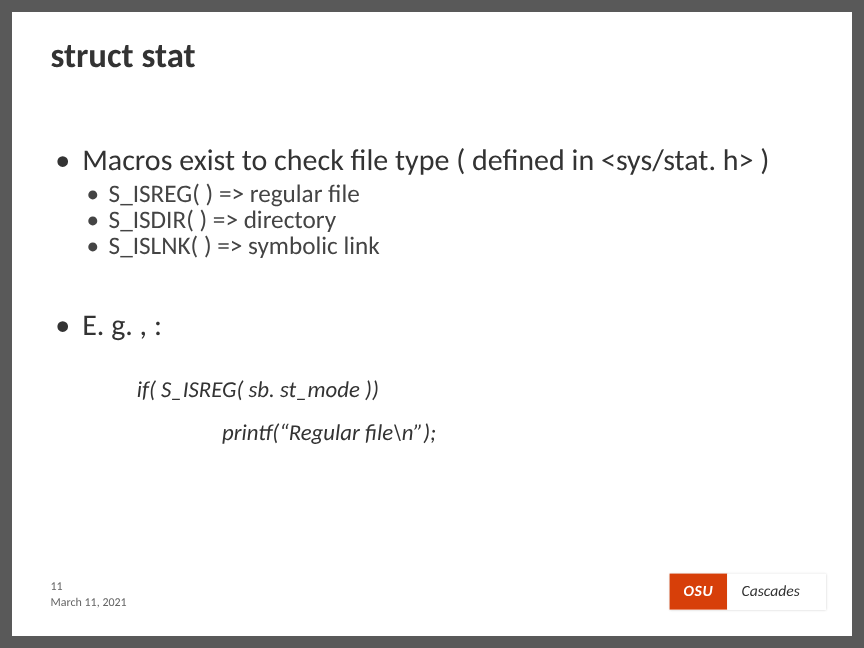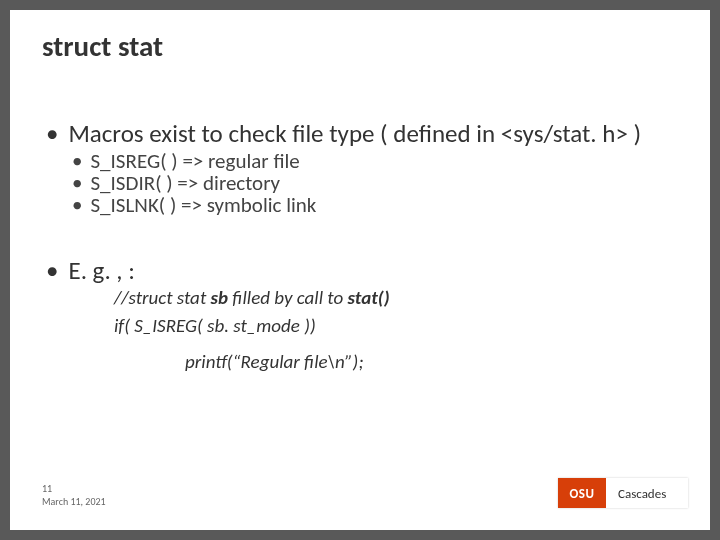--- a/index.html
+++ b/index.html
@@ -70,20 +70,21 @@
   }
   .logo {
     position: absolute;
     right: 22px;
     bottom: 22px;
     width: 130px;
     height: 30px;
     display: flex;
     align-items: stretch;
     box-shadow: 0 0 2px rgba(0,0,0,0.2);
+    font-style: italic;
   }
   .logo-left {
     background: #d73f09;
     color: #fff;
     font-weight: 700;
     font-size: 13px;
     display: flex;
     align-items: center;
     justify-content: center;
     width: 48px;
@@ -119,23 +120,20 @@
       <span class="dot">•</span><span>S_ISLNK( ) =&gt; symbolic link</span>
     </div>
     <div class="bullet-2" style="top:160px;">
       <span class="dot">•</span><span>S_ISDIR( ) =&gt; directory</span>
     </div>
 
     <div class="bullet-1" style="top:245px;">
       <span class="dot">•</span><span>E. g. , :</span>
     </div>
 
-    <div class="code" style="left:104px; top:276px;">
-      <span>//struct stat </span><span class="b">sb</span><span> filled by call to </span><span class="b">stat()</span>
-    </div>
     <div class="code" style="left:104px; top:304px;">if( S_ISREG( sb. st_mode ))</div>
     <div class="code" style="left:175px; top:340px;">printf(“Regular file\n”);</div>
 
     <div class="footer">
       <div>11</div>
       <div>March 11, 2021</div>
     </div>
 
     <div class="logo">
       <div class="logo-left">OSU</div>

